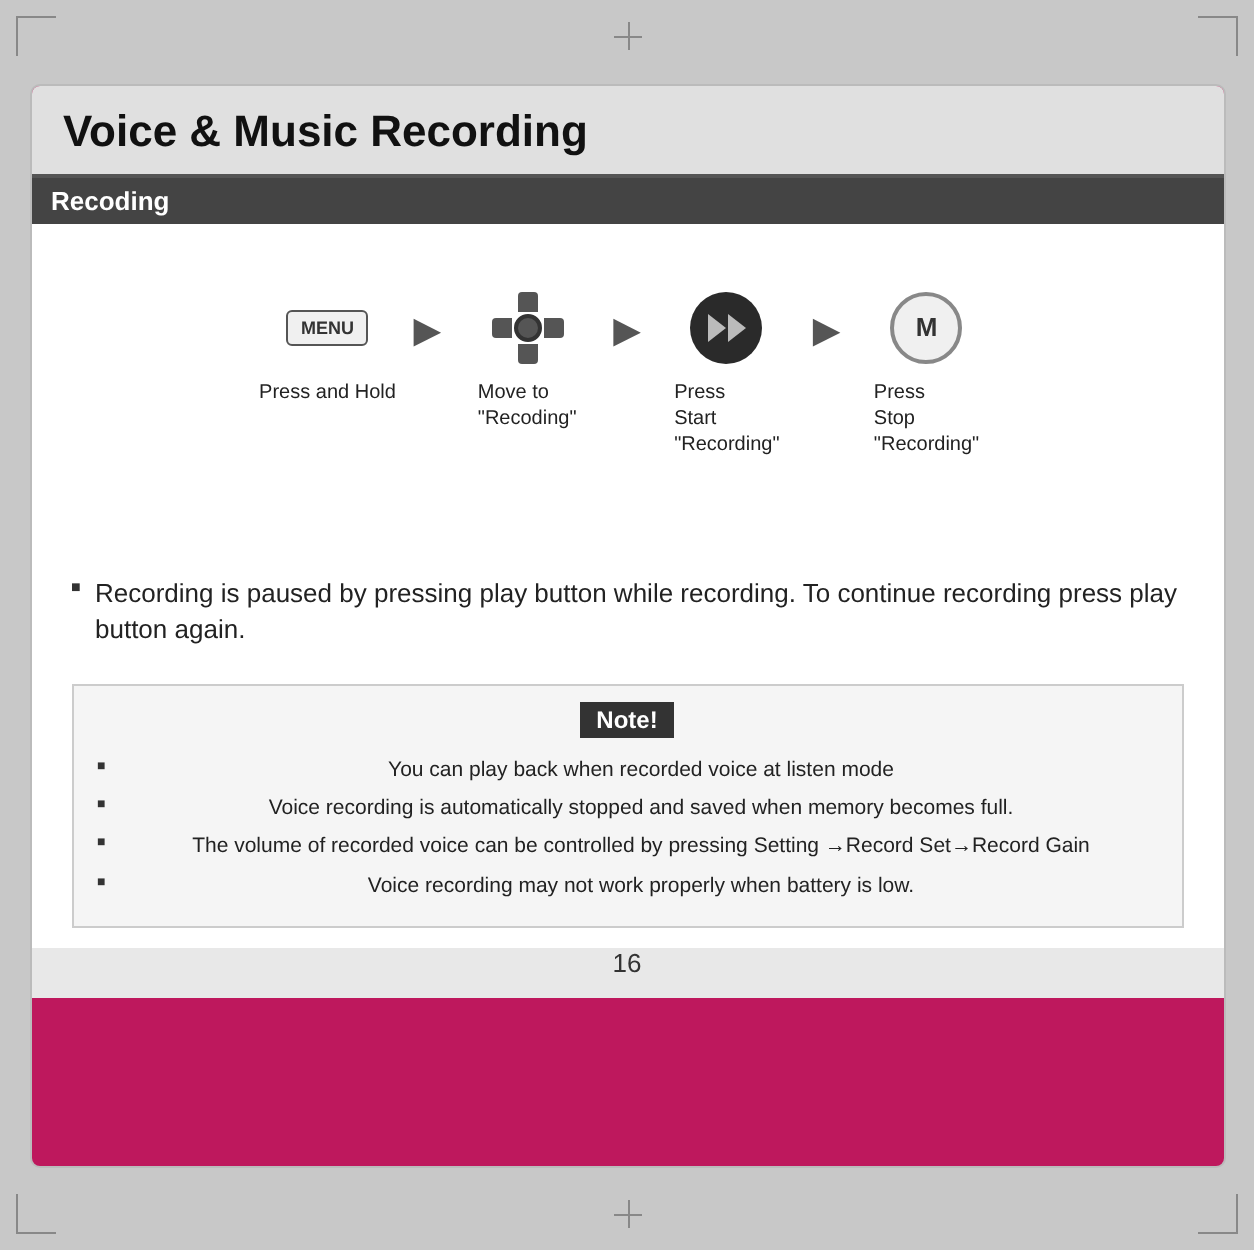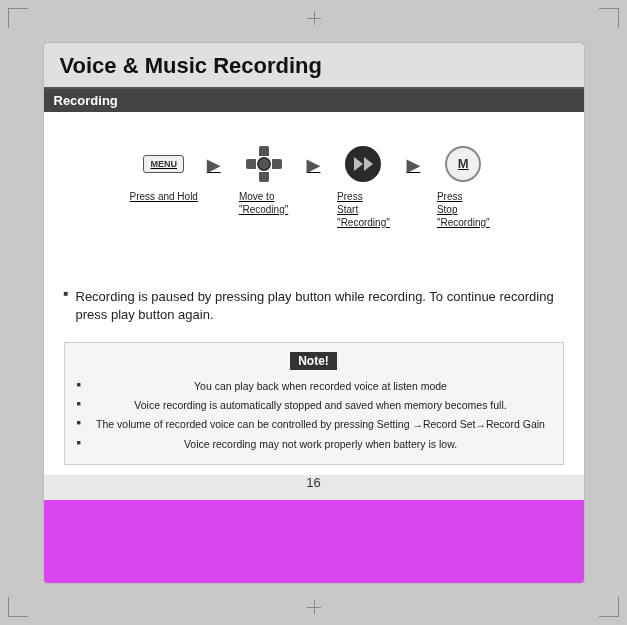--- a/index.html
+++ b/index.html
@@ -37,22 +37,22 @@
       content: '';
       position: absolute;
       background: #888;
     }
     .cross-mark::before { width: 1px; height: 100%; left: 50%; top: 0; }
     .cross-mark::after { height: 1px; width: 100%; top: 50%; left: 0; }
     .cross-mark.top { top: 11px; left: 50%; transform: translateX(-50%); }
     .cross-mark.bottom { bottom: 11px; left: 50%; transform: translateX(-50%); }
 
     .page {
-      background: #d946ef;
-      width: 540px;
+      background: #be185d;
+      width: 596px;
       min-height: 540px;
       border-radius: 4px;
       overflow: hidden;
       box-shadow: 0 0 0 1px #bbb;
       position: relative;
     }
 
     
     .page-title-bar {
       background: #e0e0e0;
@@ -83,21 +83,20 @@
       padding: 14px 20px 10px 20px;
     }
 
     
     .steps-row {
       display: flex;
       align-items: flex-start;
       justify-content: center;
       gap: 8px;
       padding: 16px 10px 10px 10px;
-      text-decoration: underline;
     }
 
     .step {
       display: flex;
       flex-direction: column;
       align-items: center;
       min-width: 70px;
       max-width: 90px;
     }
 
@@ -263,21 +262,21 @@
 <div class="corner-mark br"></div>
 <div class="cross-mark top"></div>
 <div class="cross-mark bottom"></div>
 
 <div class="page">
 
   <div class="page-title-bar">
     <h1>Voice &amp; Music Recording</h1>
   </div>
 
-  <div class="section-header">Recording</div>
+  <div class="section-header">Recoding</div>
 
   <div class="main-content">
 
     <div class="steps-row">
 
       <div class="step">
         <div class="step-icon">
           <div class="menu-btn">MENU</div>
         </div>
         <div class="step-label">Press and Hold</div>

